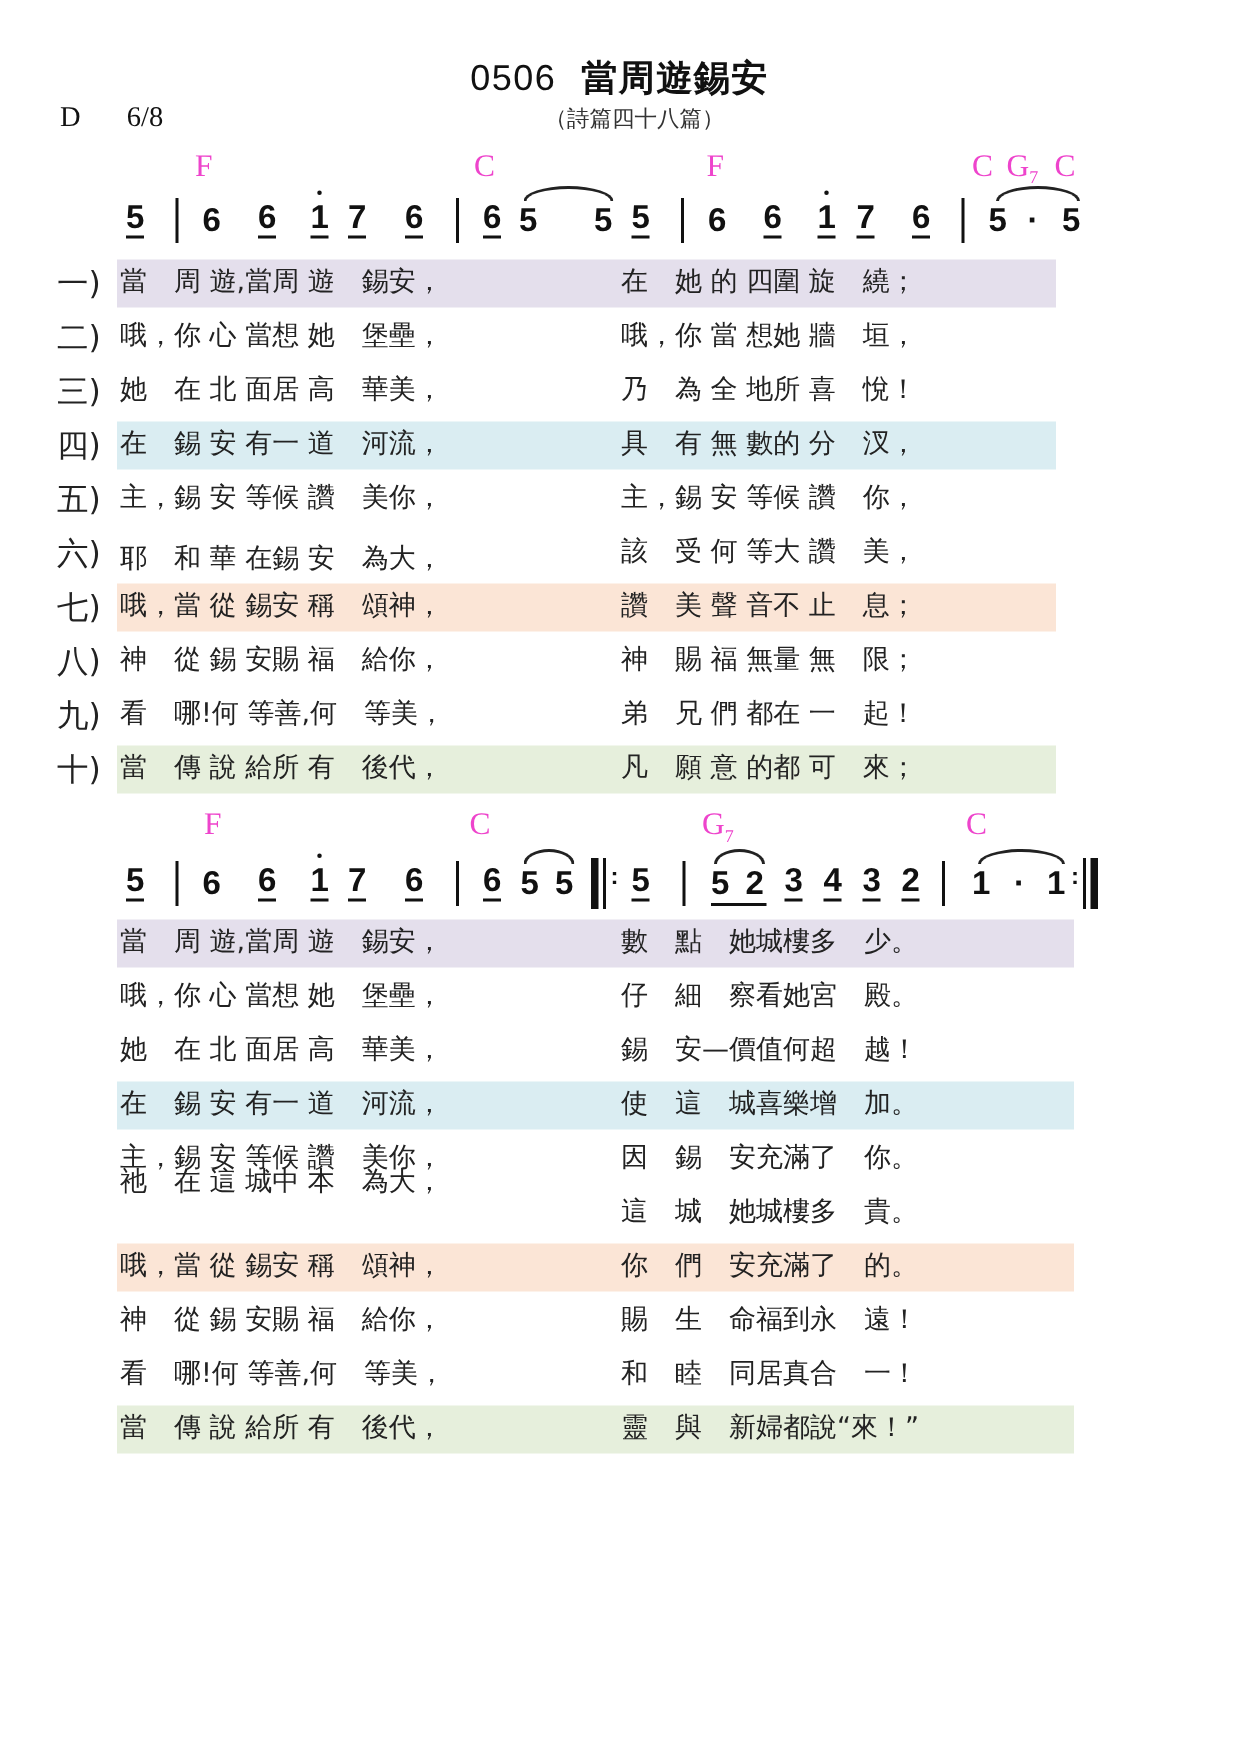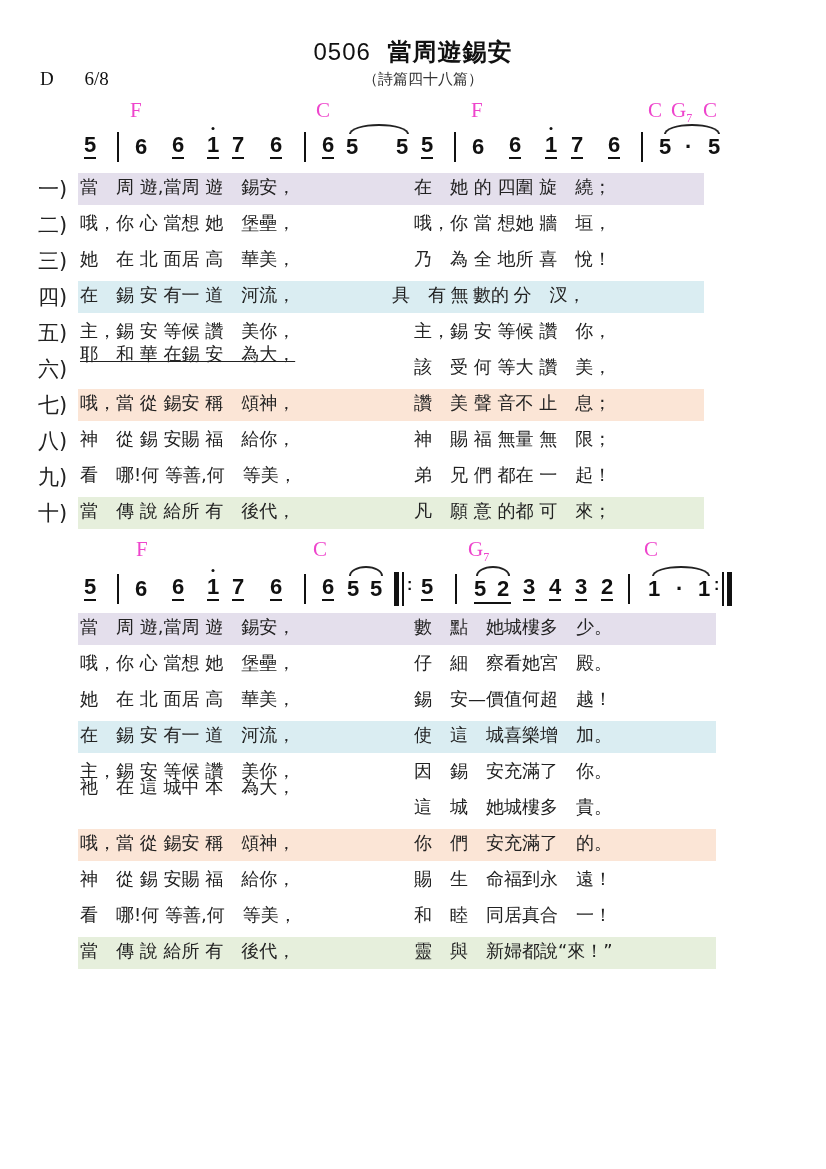--- a/index.html
+++ b/index.html
@@ -84,26 +84,26 @@
     <div class="lyr" style="left: 414px; top: 175px;">在　她 的 四圍 旋　繞；</div>
     <div class="lbl" style="top: 211px;">二)</div>
     <div class="lyr" style="left: 80px; top: 211px;">哦，你 心 當想 她　堡壘，</div>
     <div class="lyr" style="left: 414px; top: 211px;">哦，你 當 想她 牆　垣，</div>
     <div class="lbl" style="top: 247px;">三)</div>
     <div class="lyr" style="left: 80px; top: 247px;">她　在 北 面居 高　華美，</div>
     <div class="lyr" style="left: 414px; top: 247px; text-align: right;">乃　為 全 地所 喜　悅！</div>
     <div class="row hl-blue" style="top: 281px; width: 626px; left: 78px;"></div>
     <div class="lbl" style="top: 283px;">四)</div>
     <div class="lyr" style="left: 80px; top: 283px;">在　錫 安 有一 道　河流，</div>
-    <div class="lyr" style="left: 392px; top: 283px; font-family: Liberation Serif, serif;">具　有 無 數的 分　汊，</div>
+    <div class="lyr" style="left: 414px; top: 283px;">具　有 無 數的 分　汊，</div>
     <div class="lbl" style="top: 319px;">五)</div>
     <div class="lyr" style="left: 80px; top: 319px;">主，錫 安 等候 讚　美你，</div>
     <div class="lyr" style="left: 414px; top: 319px;">主，錫 安 等候 讚　你，</div>
     <div class="lbl" style="top: 355px;">六)</div>
-    <div class="lyr" style="left: 80px; top: 342px; text-decoration: underline;">耶　和 華 在錫 安　為大，</div>
+    <div class="lyr" style="left: 80px; top: 360px;">耶　和 華 在錫 安　為大，</div>
     <div class="lyr" style="left: 414px; top: 355px;">該　受 何 等大 讚　美，</div>
     <div class="row hl-peach" style="top: 389px; width: 626px; left: 78px;"></div>
     <div class="lbl" style="top: 391px;">七)</div>
     <div class="lyr" style="left: 80px; top: 391px;">哦，當 從 錫安 稱　頌神，</div>
     <div class="lyr" style="left: 414px; top: 391px;">讚　美 聲 音不 止　息；</div>
     <div class="lbl" style="top: 427px;">八)</div>
     <div class="lyr" style="left: 80px; top: 427px;">神　從 錫 安賜 福　給你，</div>
     <div class="lyr" style="left: 414px; top: 427px;">神　賜 福 無量 無　限；</div>
     <div class="lbl" style="top: 463px;">九)</div>
     <div class="lyr" style="left: 80px; top: 463px;">看　哪!何 等善,何　等美，</div>

